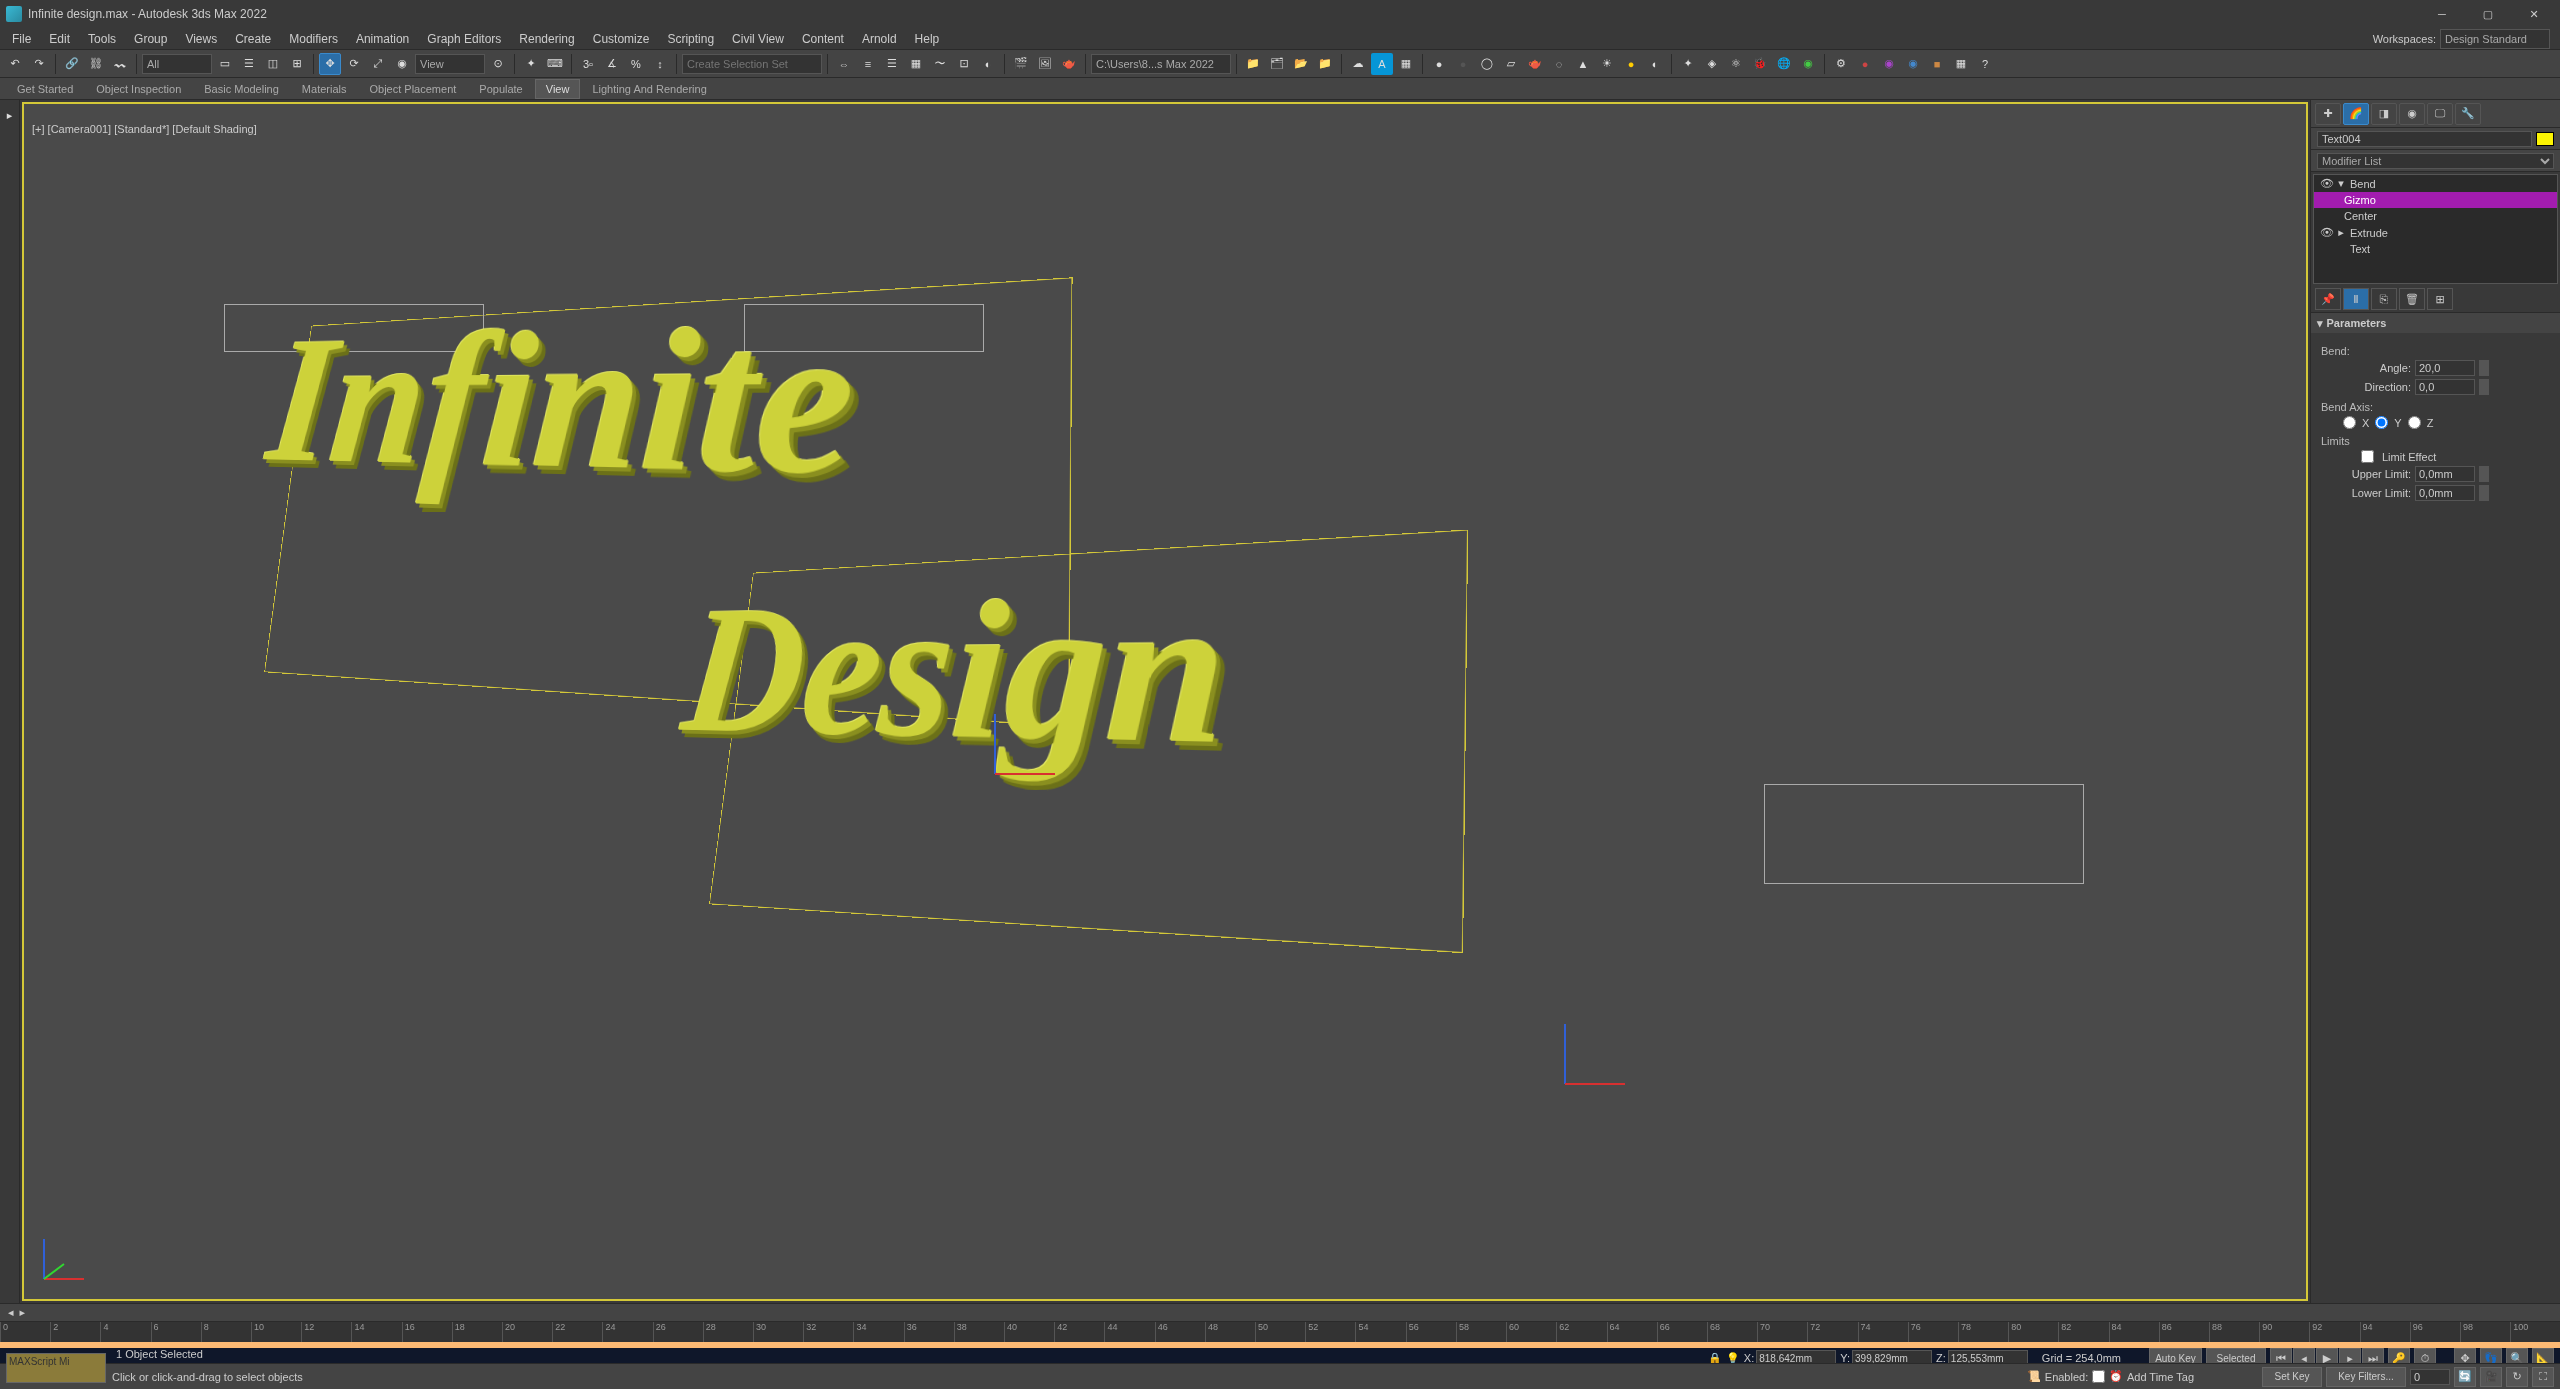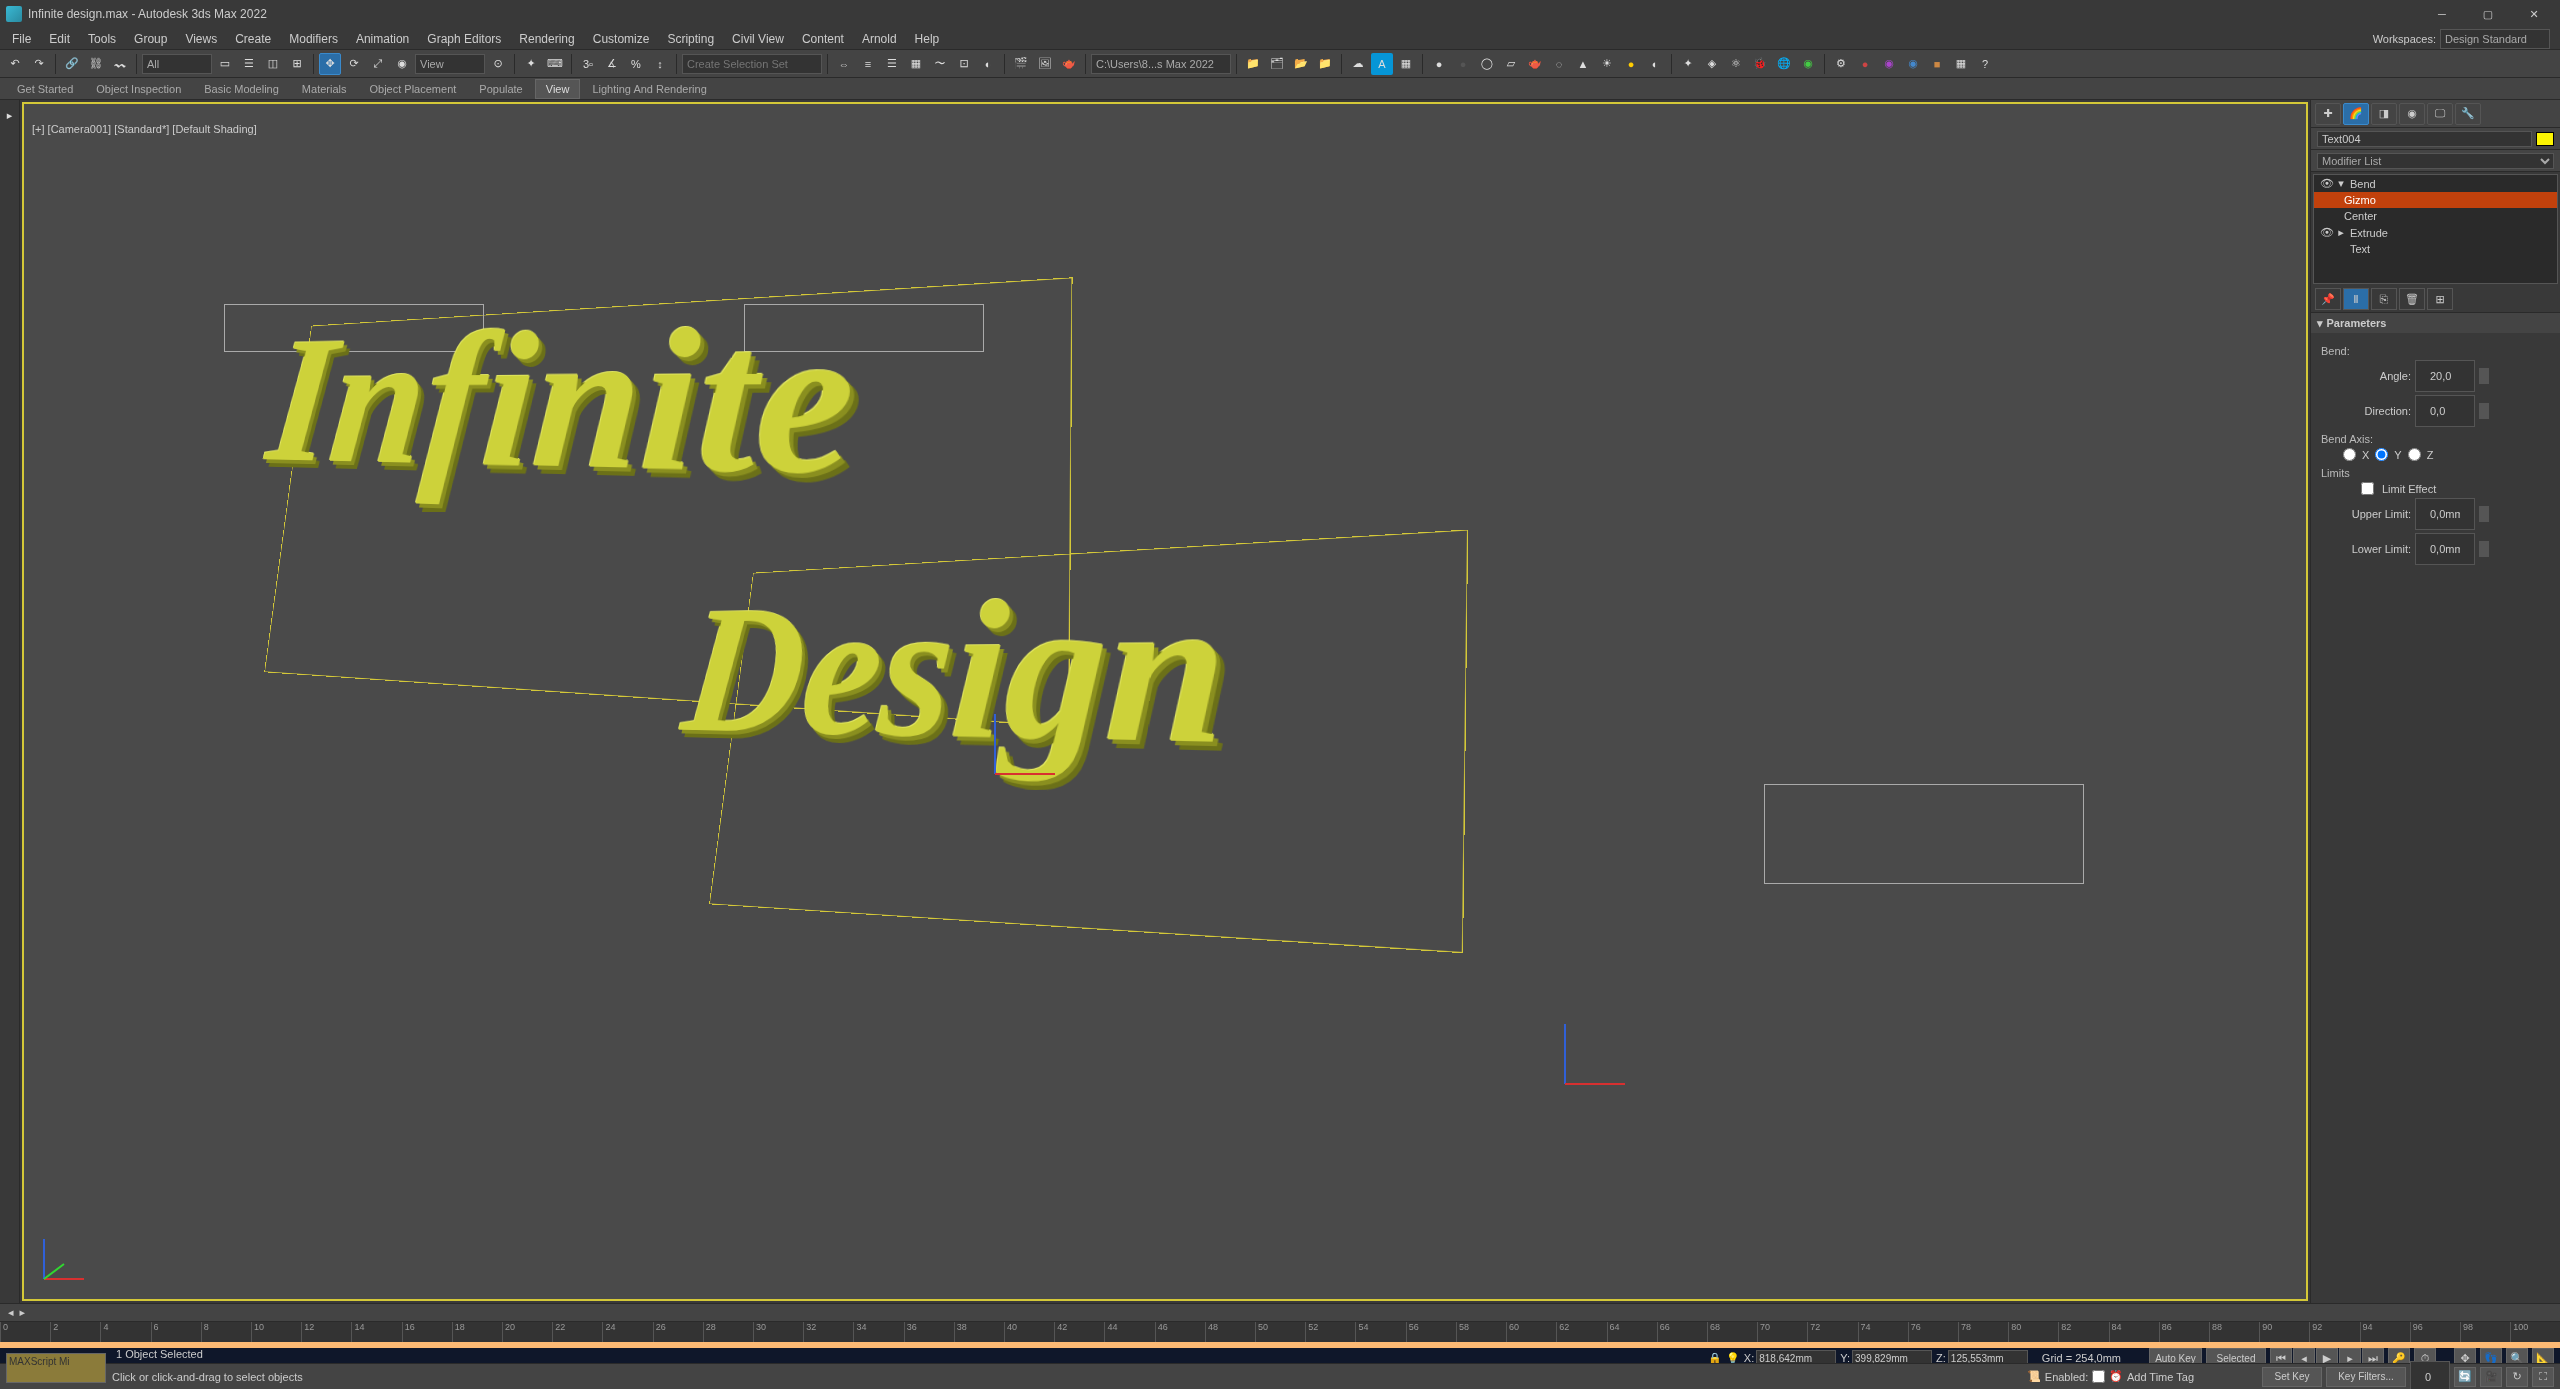--- a/index.html
+++ b/index.html
@@ -47,33 +47,33 @@
 .cmdpanel{height:28px;background:#444;display:flex;align-items:center;gap:2px;padding:0 4px;border-bottom:1px solid #2a2a2a}
 .cpbtn{width:26px;height:22px;display:flex;align-items:center;justify-content:center;border:1px solid #555;border-radius:2px}
 .cpbtn.active{background:#2b6ea8;border-color:#3a8acc}
 .objname{height:22px;background:#444;padding:0 6px;display:flex;align-items:center;border-bottom:1px solid #2a2a2a;gap:4px}
 .objname input{flex:1;height:16px;background:#333;border:1px solid #555;color:#ccc;padding:0 4px;font-size:11px}
 .objname .colorsw{width:18px;height:14px;background:#fcf403;border:1px solid #000}
 .modlist{height:22px;background:#444;padding:0 6px;display:flex;align-items:center;border-bottom:1px solid #2a2a2a}
 .modlist select{flex:1;height:16px;background:#333;border:1px solid #555;color:#aaa;font-size:11px}
 .modstack{height:110px;background:#2a2a2a;border:1px solid #555;margin:2px;overflow:auto;font-size:11px}
 .msrow{padding:2px 6px;display:flex;align-items:center;gap:4px}
-.msrow.sel{background:#c2410c;color:#fff}
+.msrow.sel{background:#a21caf;color:#fff}
 .msrow .tog{width:12px;text-align:center}
 .msrow .exp{width:10px;text-align:center}
 .msrow.sub{padding-left:30px}
 .modbuttons{height:26px;padding:2px 4px;display:flex;gap:2px}
 .mbtn{width:26px;height:22px;border:1px solid #555;display:flex;align-items:center;justify-content:center}
 .mbtn.active{background:#2b6ea8}
 .rollout{border-top:1px solid #2a2a2a}
 .rollhead{height:20px;background:#444;padding:0 6px;display:flex;align-items:center;gap:4px;font-size:11px;font-weight:bold}
 .rollbody{padding:6px 10px;font-size:11px;color:#ccc}
 .prow{display:flex;align-items:center;margin:3px 0;gap:4px}
 .prow label{width:90px;text-align:right}
-.spinner{width:60px;height:32px;background:#333;border:1px solid #555;color:#ccc;padding:0 14px;font-size:11px}
+.spinner{width:60px;height:16px;background:#333;border:1px solid #555;color:#ccc;padding:0 3px;font-size:11px}
 .spinbtn{width:10px;height:16px;background:#555;display:flex;flex-direction:column}
 .radio{margin:0 2px}
 .grouplabel{margin:6px 0 2px;color:#bbb}
 .chk{margin-right:4px}
 .timeslider{height:18px;background:#444;border-top:1px solid #2a2a2a;display:flex;align-items:center;padding:0 8px;gap:6px}
 .tsbar{flex:1;height:12px;background:#333;position:relative;border:1px solid #555}
 .tshandle{position:absolute;left:40px;width:48px;height:16px;top:-3px;background:#888;border:1px solid #aaa;display:flex;align-items:center;justify-content:center;font-size:10px;color:#000}
 .trackbar{height:20px;background:#444;border-top:1px solid #2a2a2a;position:relative}
 .trackruler{height:20px;background:linear-gradient(to right,#333,#333);display:flex;font-size:9px;color:#999}
 .trackruler span{flex:1;border-left:1px solid #555;padding-left:2px}

